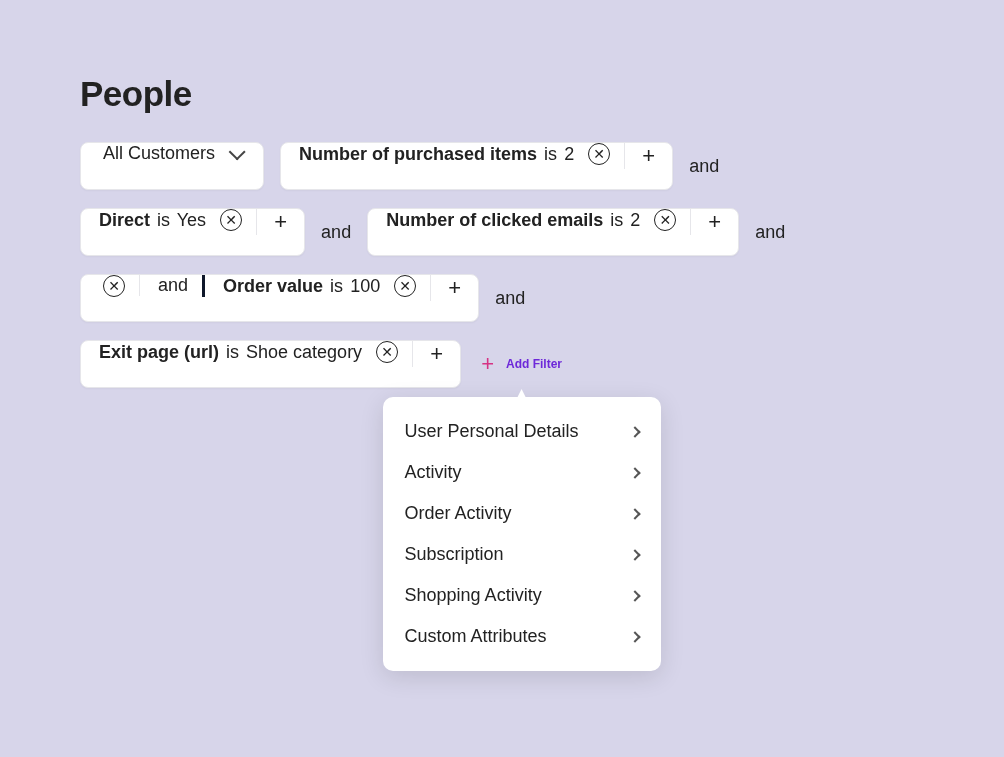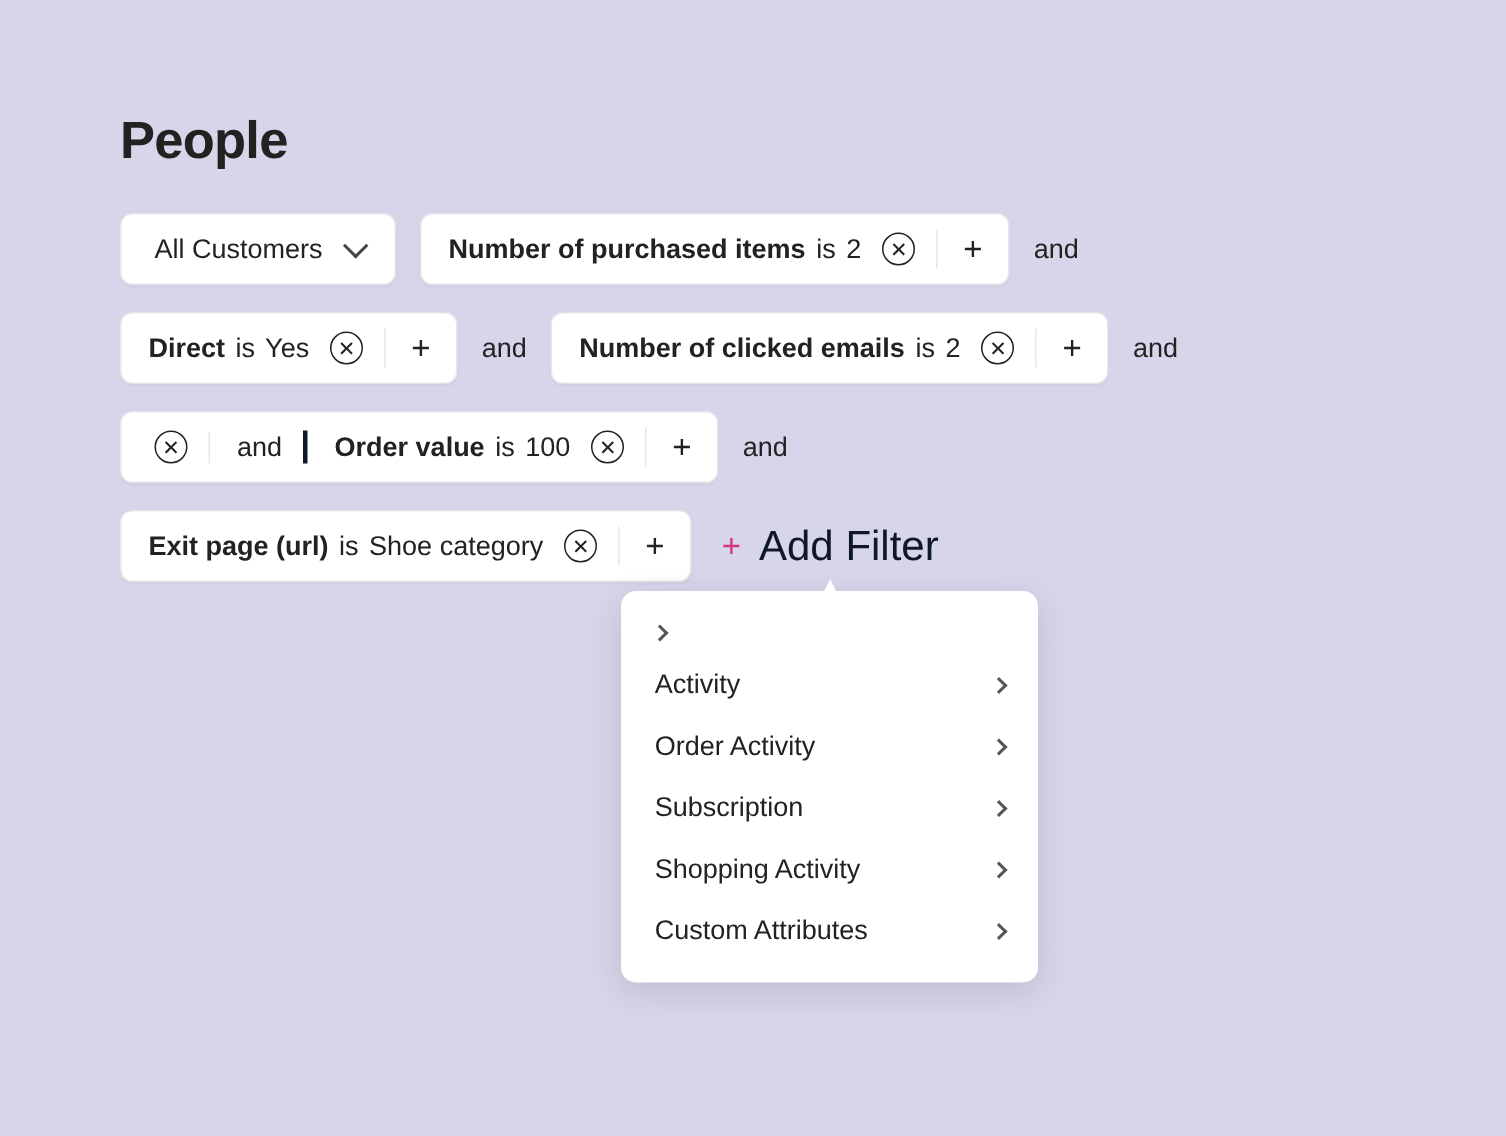--- a/index.html
+++ b/index.html
@@ -16,21 +16,21 @@
     margin: 0 0 28px 0;
     font-size: 35px;
     font-weight: 700;
     letter-spacing: -0.5px;
   }
   .filter-rows { display: flex; flex-direction: column; gap: 18px; }
   .row { display: flex; align-items: center; gap: 16px; flex-wrap: nowrap; position: relative; }
 
   .chip-group {
     display: flex;
-    align-items: center;
+    align-items: flex-start;
     background: #fff;
     border: 1px solid #e6e6ea;
     border-radius: 8px;
     box-shadow: 0 1px 2px rgba(0,0,0,0.04);
     height: 48px;
   }
   .chip-body {
     display: flex;
     align-items: center;
     gap: 10px;
@@ -62,21 +62,21 @@
   }
   .chevron-down {
     width: 12px; height: 12px; display: inline-block;
     border-right: 2px solid #444; border-bottom: 2px solid #444;
     transform: rotate(45deg) translateY(-3px);
   }
   .and-label { font-size: 18px; color: #222; }
 
   .add-filter-wrap { position: relative; display: flex; align-items: center; gap: 12px; margin-left: 4px; cursor: pointer; }
   .add-filter-plus { color: #d63384; font-size: 22px; font-weight: 400; }
-  .add-filter-label { color: #0f172a; font-size: 28px; font-weight: 400; }
+  .add-filter-label { color: #6d28d9; font-size: 12px; font-weight: 700; }
 
   .popover {
     position: absolute;
     top: 46px; left: 50%; transform: translateX(-50%);
     width: 278px;
     background: #fff;
     border-radius: 10px;
     box-shadow: 0 6px 24px rgba(0,0,0,0.12);
     padding: 14px 0;
     z-index: 10;
@@ -191,20 +191,21 @@
       </div>
       <div class="plus-btn">+</div>
     </div>
 
     <div class="add-filter-wrap">
       <span class="add-filter-plus">+</span>
       <span class="add-filter-label">Add Filter</span>
 
       <div class="popover">
         <div class="popover-item">
+          <span>User Personal Details</span>
           <span class="chevron-right"></span>
         </div>
         <div class="popover-item">
           <span>Activity</span>
           <span class="chevron-right"></span>
         </div>
         <div class="popover-item">
           <span>Order Activity</span>
           <span class="chevron-right"></span>
         </div>

